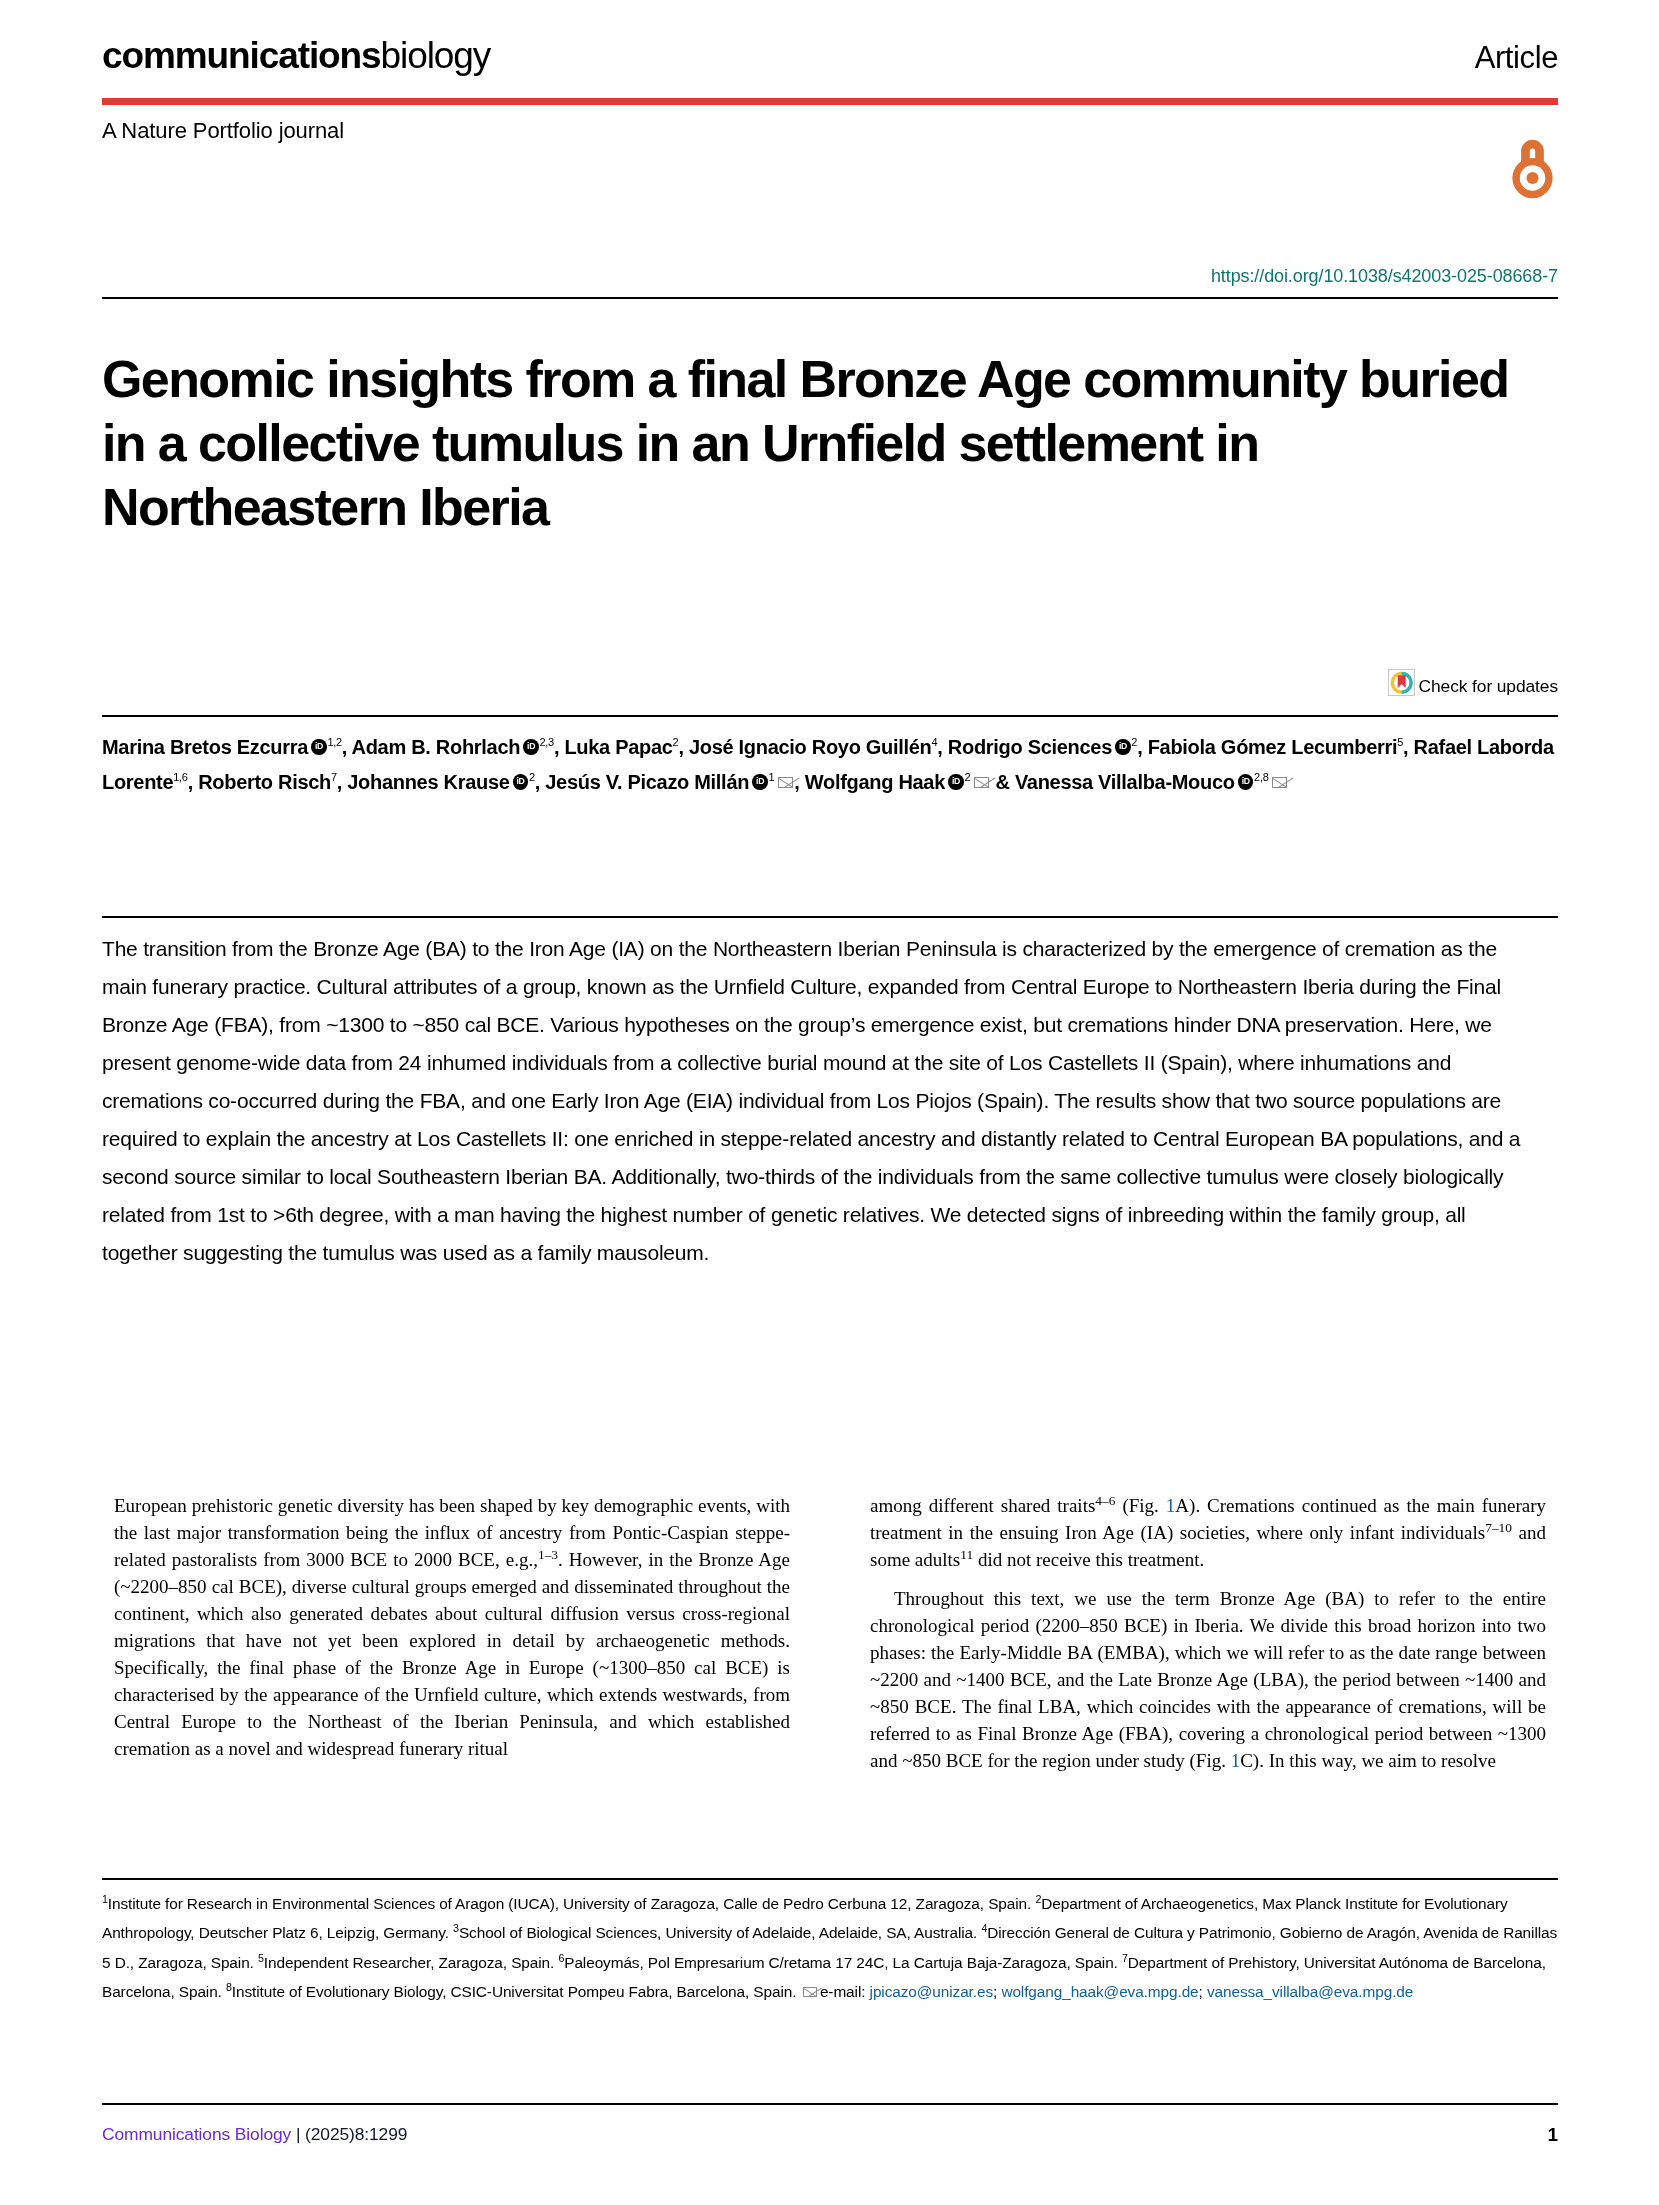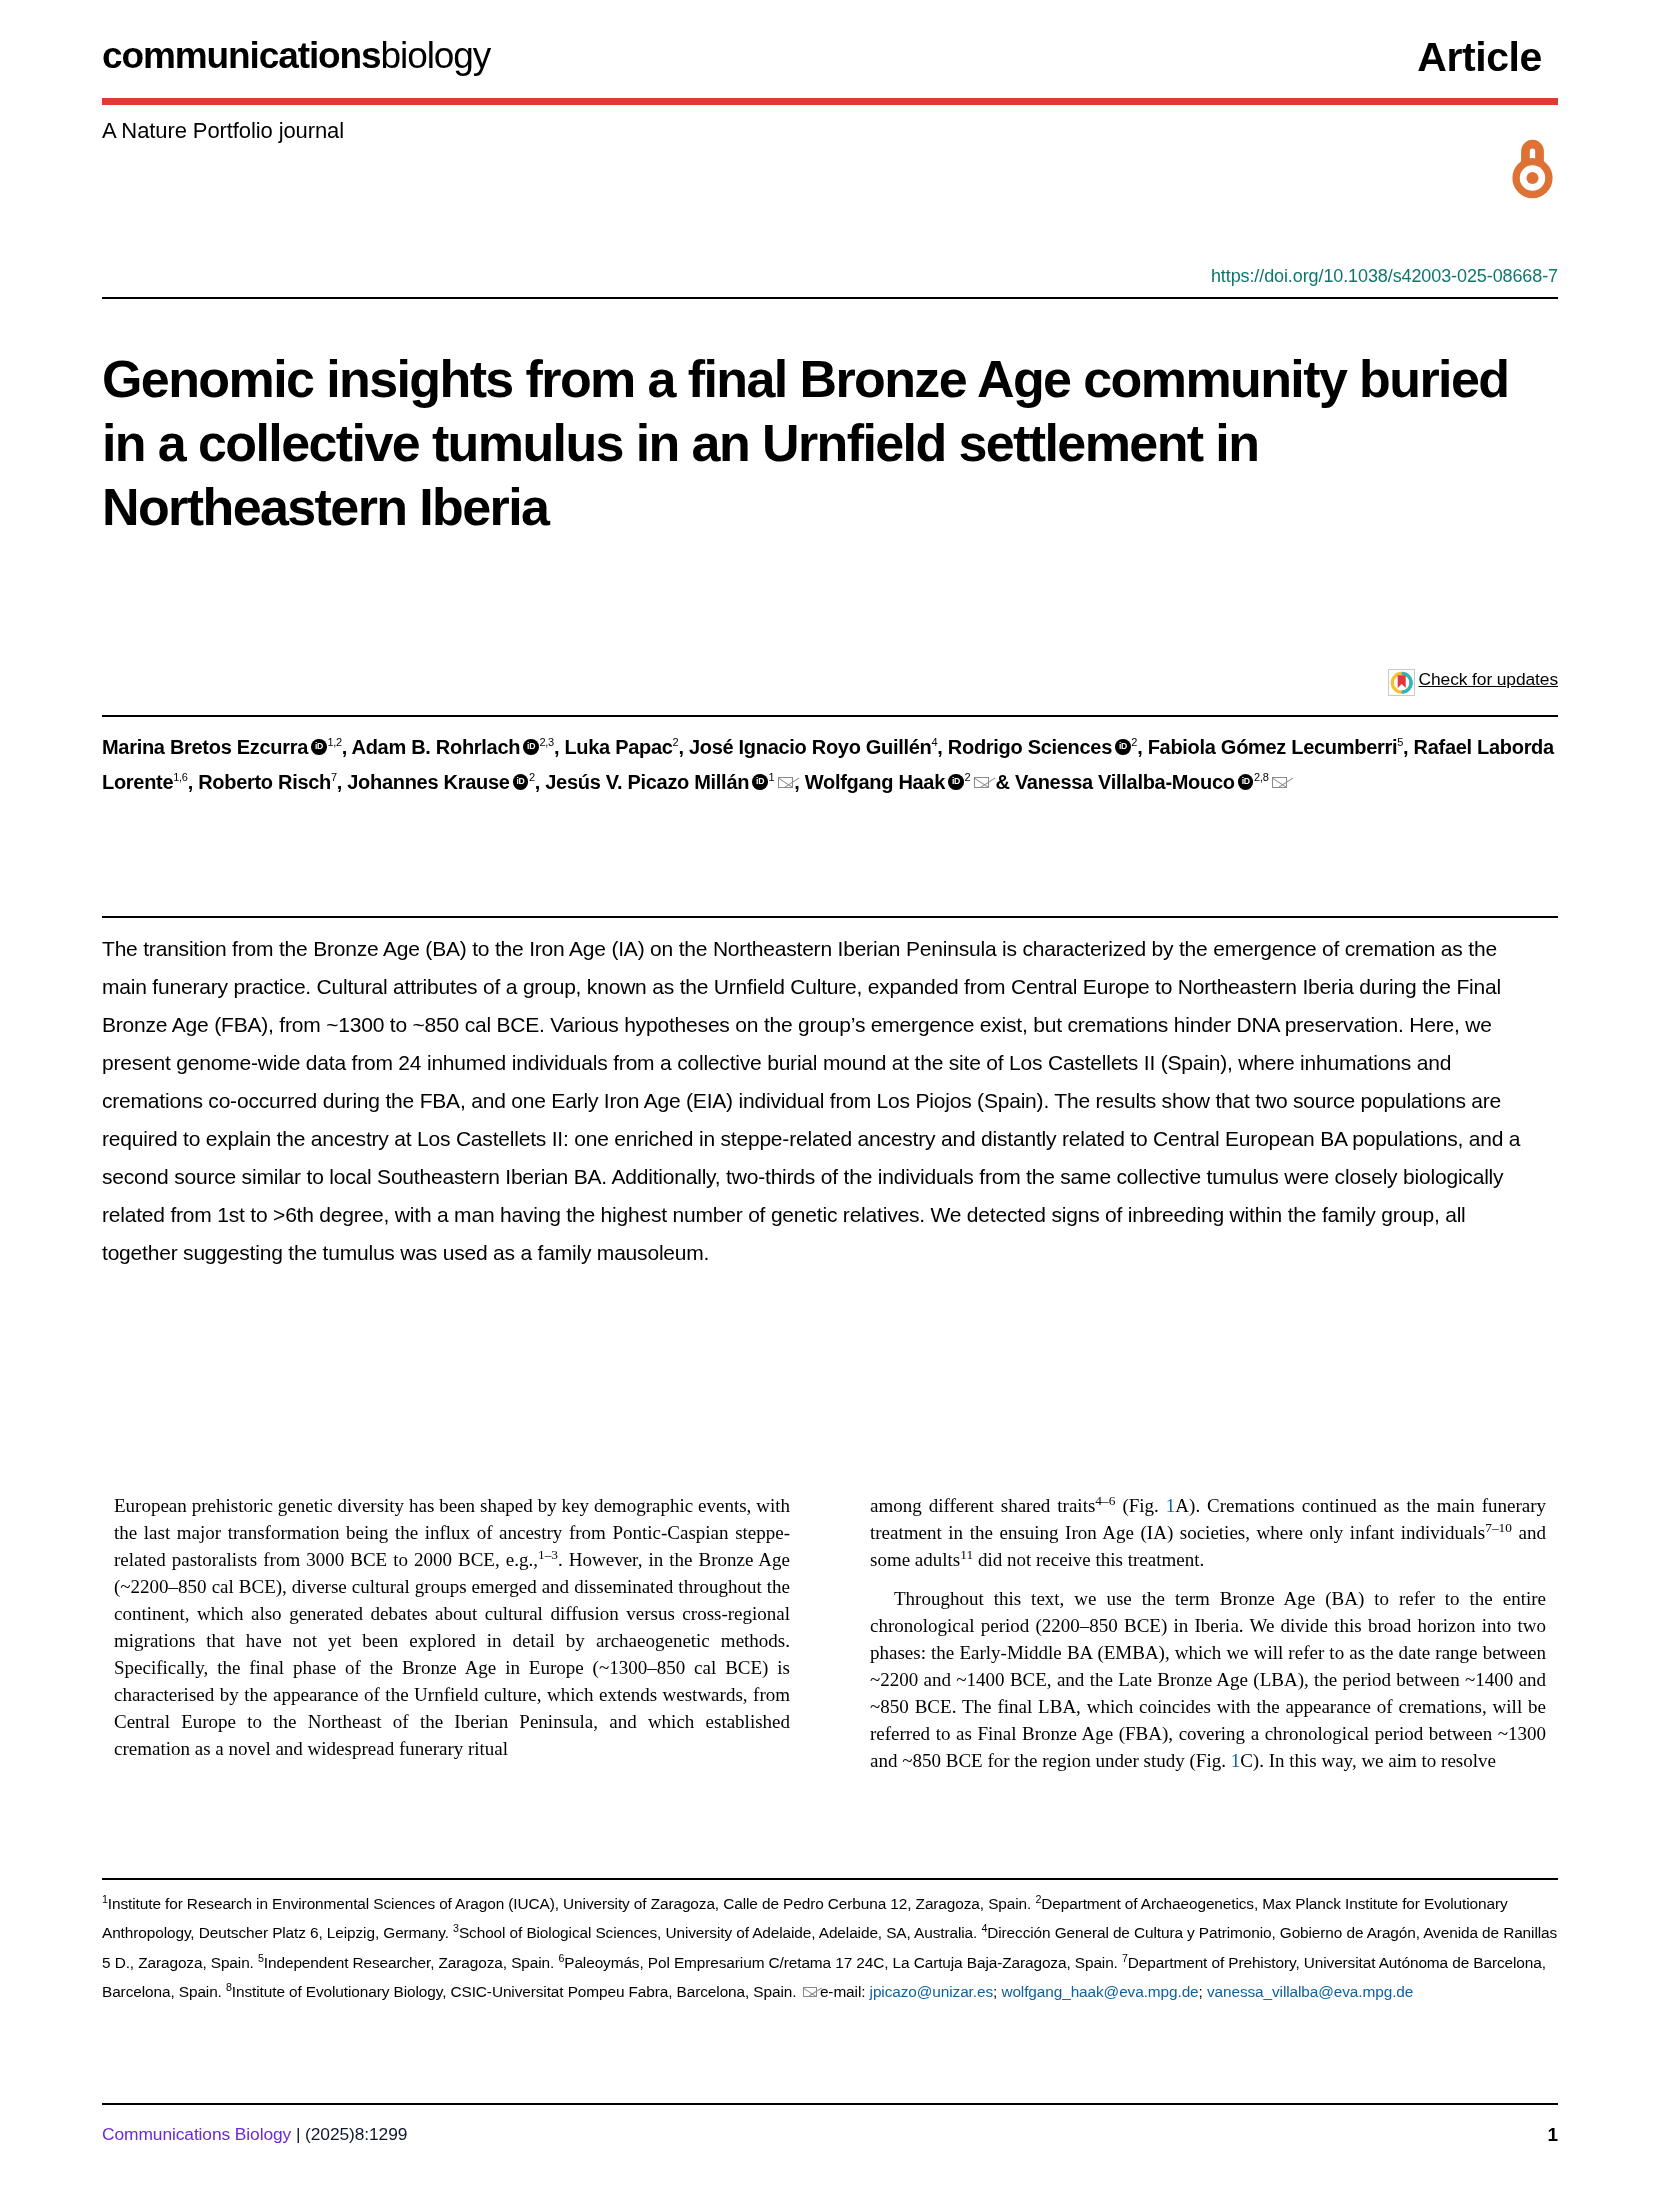--- a/index.html
+++ b/index.html
@@ -39,24 +39,24 @@
     font-family: "Liberation Sans", sans-serif;
     font-size: 37px;
     line-height: 41px;
     letter-spacing: -1.1px;
     white-space: nowrap;
   }
   .logo-text .lw1 { font-weight: 700; }
   .logo-text .lw2 { font-weight: 400; }
   .article-kicker {
     position: absolute;
-    right: 16px;
+    right: 0;
     top: 4px;
-    font-size: 41px;
-    font-weight: 700;
+    font-size: 31px;
+    font-weight: 400;
     letter-spacing: -0.4px;
     line-height: 37px;
   }
   .red-rule {
     position: absolute;
     left: 102px;
     top: 98px;
     width: 1456px;
     height: 7.4px;
     background: #E03A31;
@@ -111,23 +111,22 @@
     line-height: 64px;
     letter-spacing: -1.6px;
   }
 
   
   .check-updates {
     position: absolute;
     right: 102px;
     top: 669px;
     display: flex;
-    align-items: flex-start;
+    align-items: flex-end;
     gap: 4px;
-    text-decoration: underline;
   }
   .cfu-badge {
     width: 27px; height: 27px;
     position: relative;
     border: 0.7px solid #c9c9c9;
     background: #fff;
     flex: 0 0 auto;
   }
   .cfu-label {
     font-size: 17.4px;

